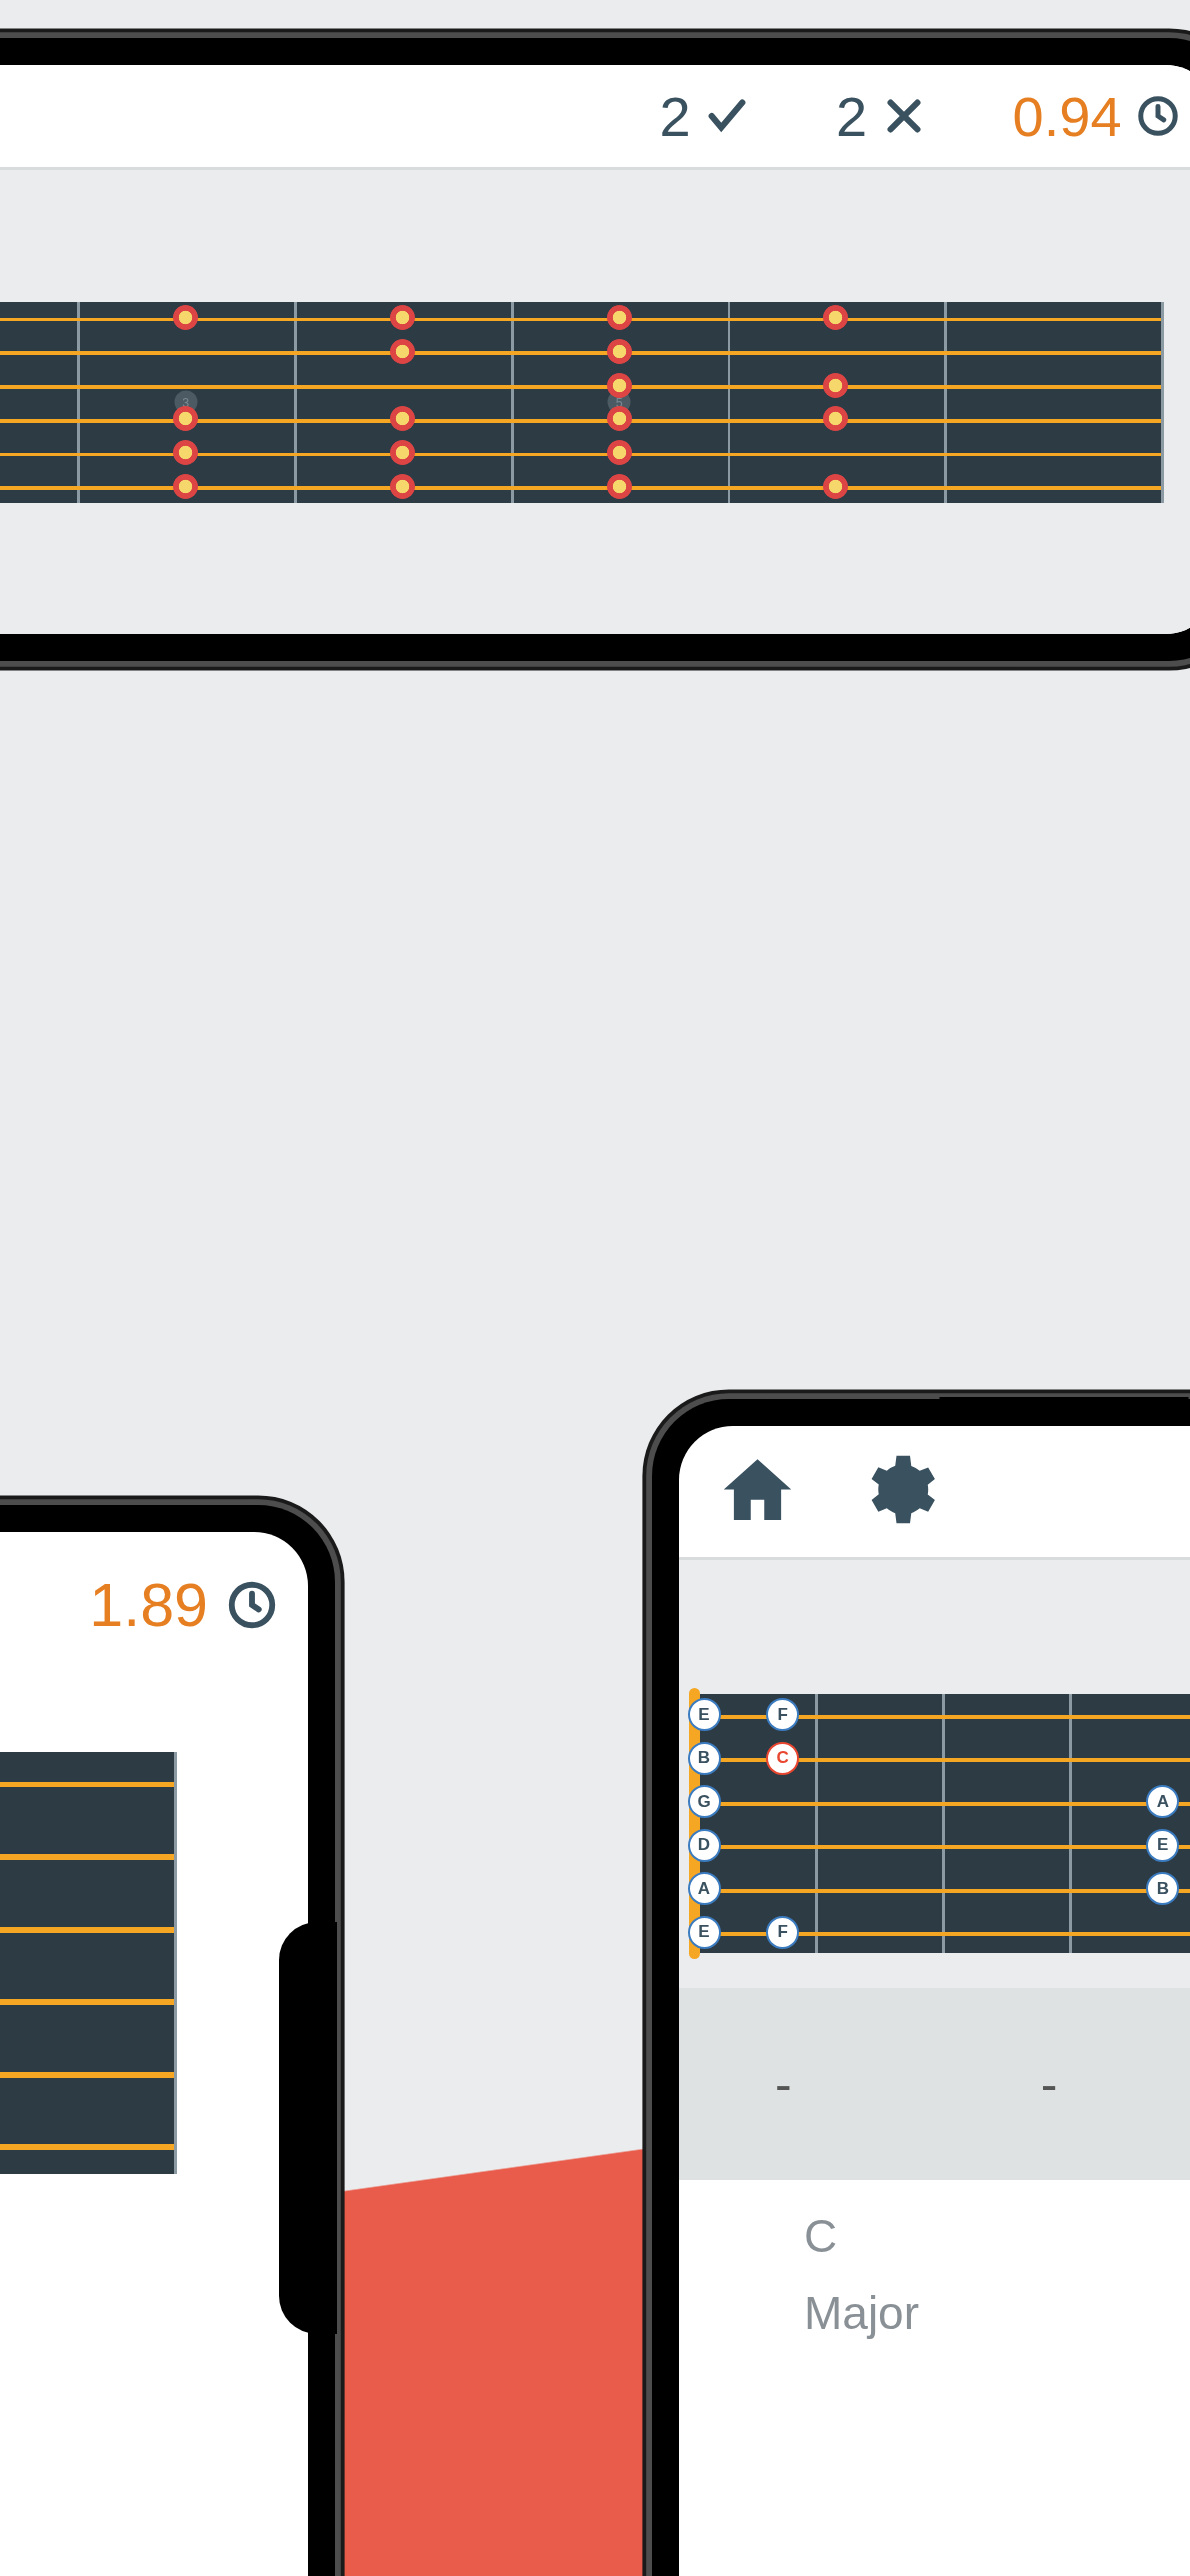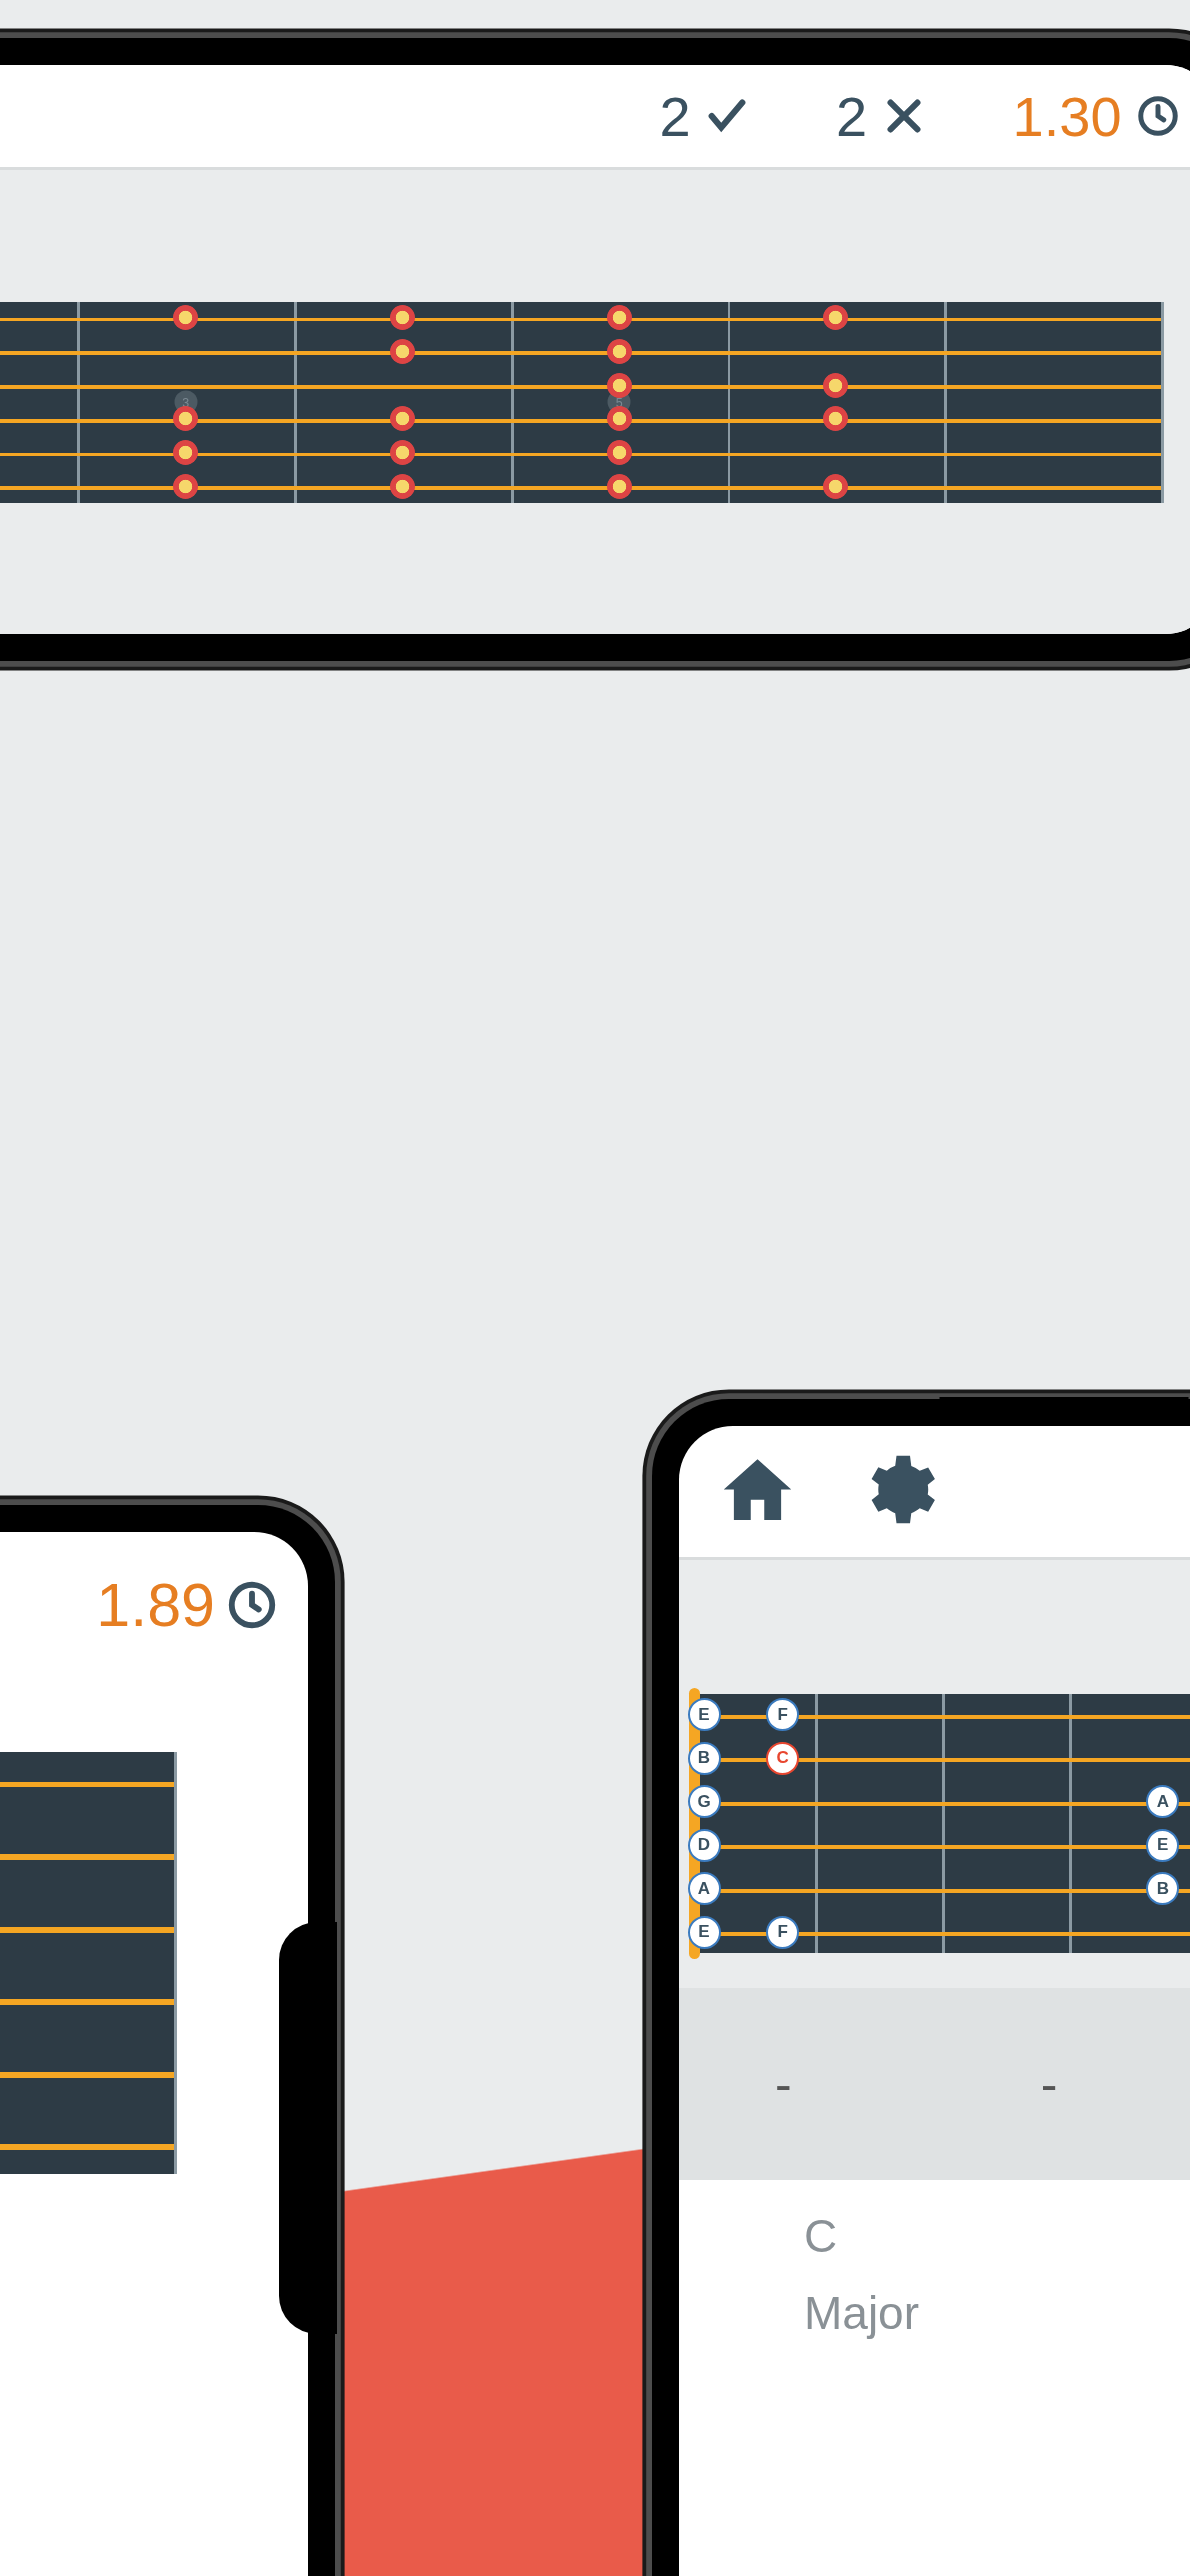--- a/index.html
+++ b/index.html
@@ -123,21 +123,21 @@
   }
 
   
   
   
   .p2 { left: -1198px; top: 1505px; width: 1533px; height: 1246px; }
   .p2 .screen { border-radius: 54px; }
   .p2-toolbar {
     position: absolute;
     right: 29px; top: 38px;
-    display: flex; align-items: center; gap: 10px;
+    display: flex; align-items: center; gap: 17px;
     font-size: 61px; color: #e67e22;
   }
   .p2-board {
     position: absolute; left: 0; right: 134px;
     top: 220px; height: 422px;
     background: #2d3b45;
   }
 
   
   
@@ -204,21 +204,21 @@
           <path fill="none" stroke="#3a5160" stroke-width="3.2" stroke-linecap="round" d="M4 12l5 6L20 5"></path>
         </svg>
       </div>
       <div class="stat">
         <span class="statv">2</span>
         <svg class="ic" viewBox="0 0 24 24">
           <path fill="none" stroke="#3a5160" stroke-width="3.2" stroke-linecap="round" d="M5 5l14 14M19 5L5 19"></path>
         </svg>
       </div>
       <div class="stat">
-        <span class="timer">1.30</span>
+        <span class="timer">0.94</span>
         <svg class="ic" viewBox="0 0 24 24">
           <circle cx="12" cy="12" r="9" fill="none" stroke="#3a5160" stroke-width="2.6"></circle>
           <path fill="none" stroke="#3a5160" stroke-width="2.6" stroke-linecap="round" d="M12 7v5l3 2"></path>
         </svg>
       </div>
     </div>
     <div class="board-area">
       <div class="fretboard" id="fb1">
 
       <div class="fret-line" style="left: 28.5714%;"></div>

